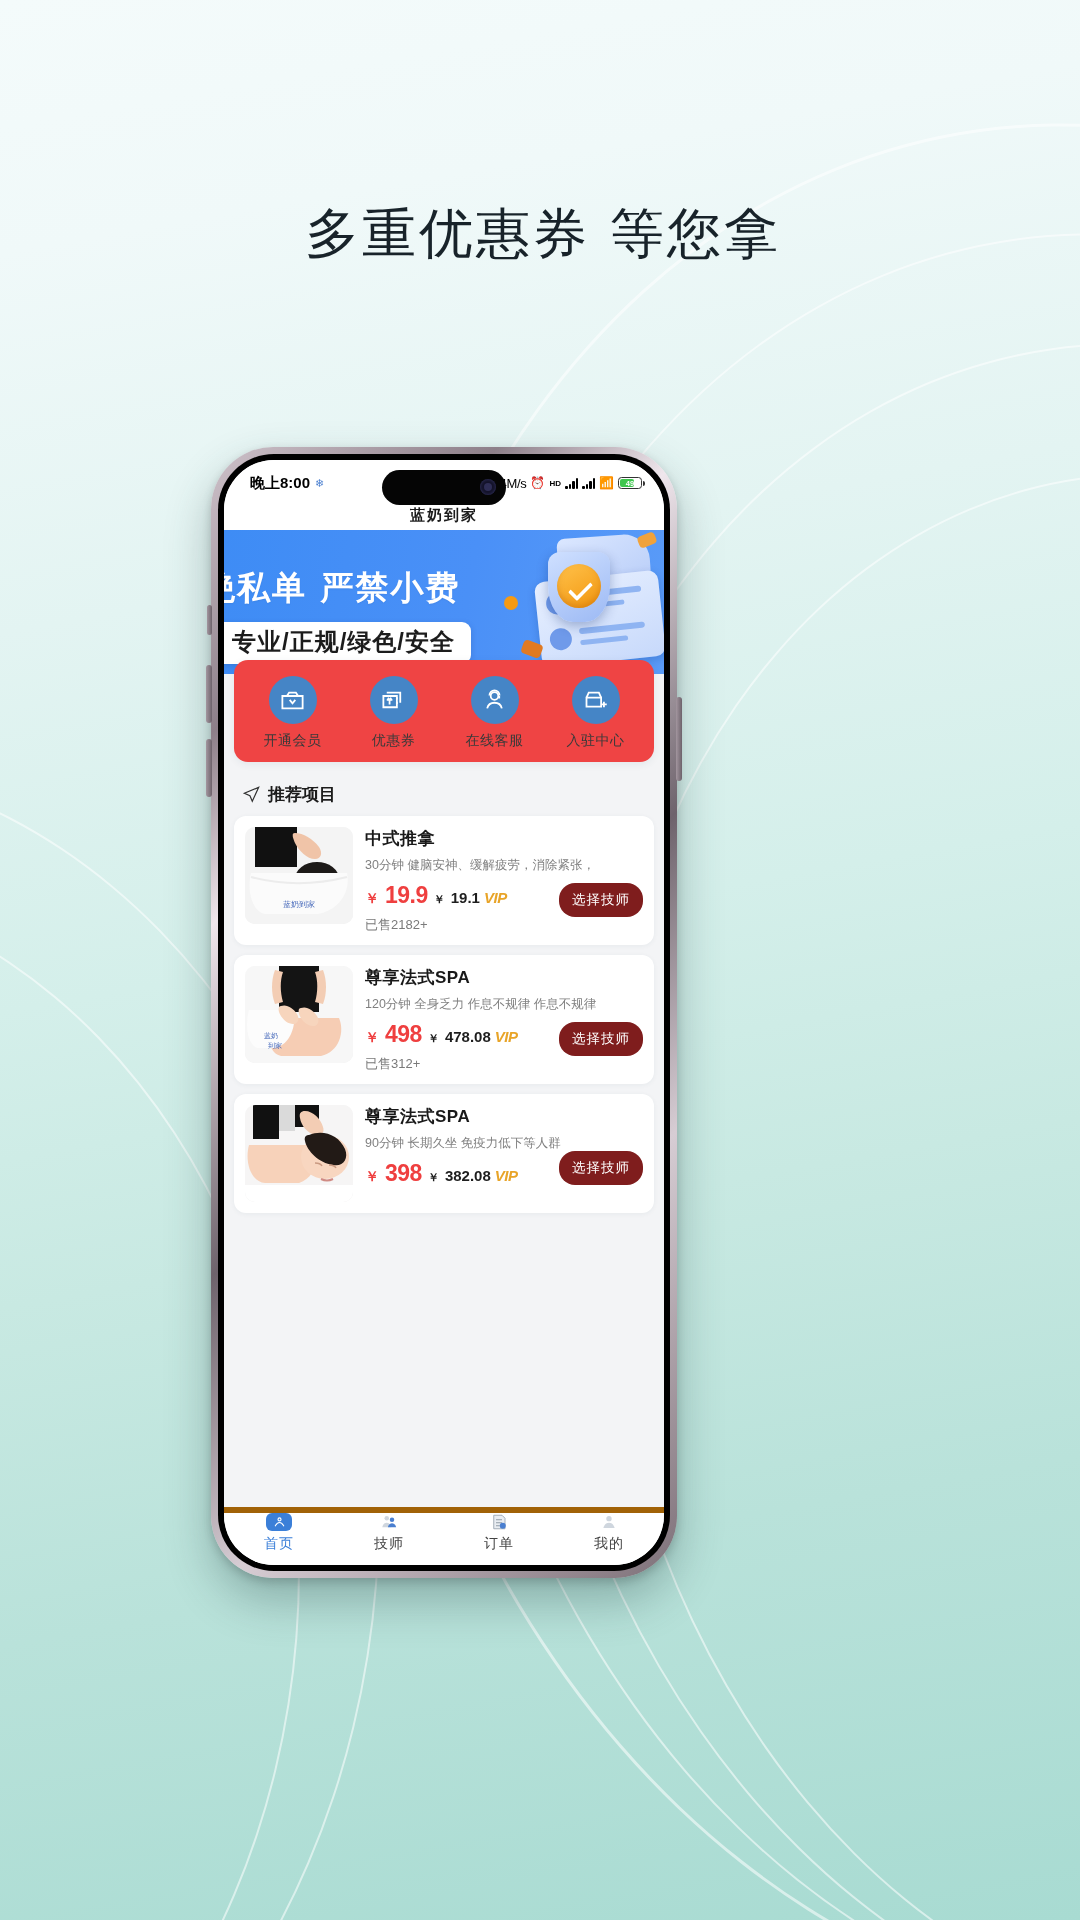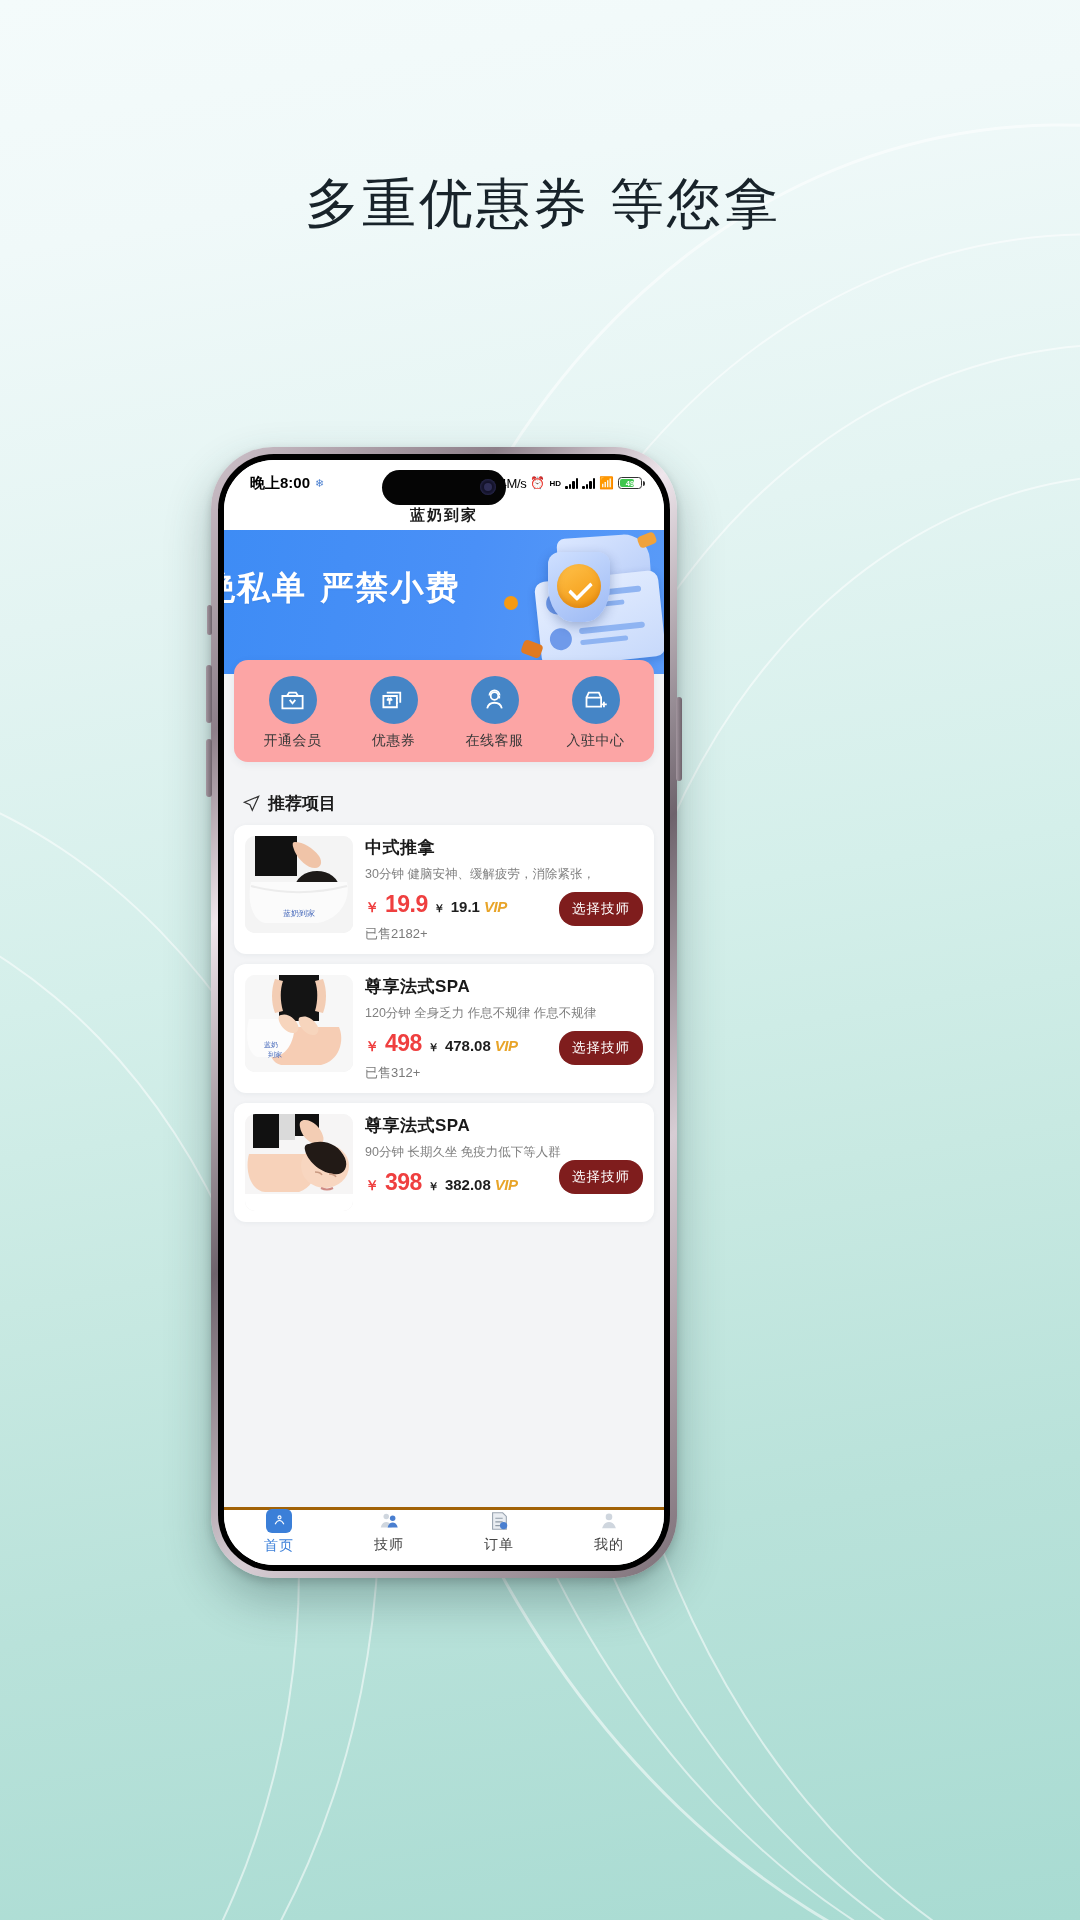--- a/index.html
+++ b/index.html
@@ -31,20 +31,21 @@
     position: absolute; top: 0; left: 0; right: 0;
     text-align: center; padding-top: 168px;
     z-index: 3;
   }
   .hero-title {
     font-size: 96px; font-weight: 700; color: #0a0a0a;
     letter-spacing: 4px; line-height: 1.05;
     font-family: "DejaVu Sans", "Liberation Sans", sans-serif;
   }
   .hero-sub {
+    margin-top: 30px;
     font-size: 54px; font-weight: 500; color: #18232a;
     letter-spacing: 3px;
     font-family: "DejaVu Sans", "Liberation Sans", sans-serif;
     padding-left: 6px;
   }
 
   
   .phone {
     position: absolute;
     left: 211px; top: 447px;
@@ -185,21 +186,21 @@
     content:""; position:absolute; left:12px; top:18px;
     width: 19px; height: 9px; border-left:4px solid #fff; border-bottom:4px solid #fff;
     transform: rotate(-45deg); border-radius:2px;
   }
   .ill .dot-o { position:absolute; width:14px;height:14px;border-radius:50%;background:#f59a14; right:146px; top:66px;}
   .ill .chip-o{ position:absolute; width:20px;height:14px;border-radius:4px;background:#e07a22; right:122px; bottom:18px; transform:rotate(20deg);}
   .ill .chip-o2{position:absolute; width:18px;height:12px;border-radius:4px;background:#f0a23c; right:8px; top:4px; transform:rotate(-22deg);}
 
   
   .quick {
-    background:#fca5a5; margin: -14px 10px 16px 10px; border-radius: 14px;
+    background:#ef4444; margin: -14px 10px 7px 10px; border-radius: 14px;
     padding: 16px 8px 12px; display:flex; position:relative; z-index:3;
     box-shadow: 0 2px 8px rgba(30,60,90,0.07);
   }
   .qa { flex:1; display:flex; flex-direction:column; align-items:center; gap:8px;}
   .qa-circle {
     width: 48px; height:48px; border-radius:50%;
     background:#4585c6; display:flex; align-items:center; justify-content:center;
   }
   .qa-label { font-size: 14px; color:#3a3a3a; letter-spacing:.5px; }
   .qa-circle svg { width: 27px; height: 27px; }
@@ -244,22 +245,22 @@
     background:#7f1d1d; color:#fff; border:none;
     font-size: 13.5px; padding: 8px 13px; border-radius: 16px;
     letter-spacing:1px; font-family:inherit; cursor:pointer;
   }
   .card { position:relative; }
   .card .card-cta { bottom: 28px; }
 
   
   .tabbar {
     position:absolute; left:0; right:0; bottom:0; height: 58px;
-    background:#fff; display:flex; align-items:center;
-    border-top: 3px solid #a16207;
+    background:#fff; display:flex; 
+    border-top: 6px solid #a16207;
     padding-bottom: 12px;
   }
   .tab { flex:1; display:flex; flex-direction:column; align-items:center; gap:4px;}
   .tab-label { font-size: 14px; color:#444; letter-spacing:1px; }
   .tab.active .tab-label{ color:#3b7fd8; }
   .tab svg{width:22px;height:22px;}
   .tab .chip{
     width:26px;height:24px;border-radius:6px;background:#3b7fd8;
     display:flex;align-items:center;justify-content:center;
   }
@@ -335,20 +336,21 @@
               <div class="row l4"></div>
           </div>
           <div class="shield">
               <div class="disc"></div>
             </div>
           <div class="dot-o"></div>
           <div class="chip-o"></div>
           <div class="chip-o2"></div>
         </div>
         <div class="banner-text">绝私单 严禁小费</div>
+        <div class="banner-chip">专业/正规/绿色/安全</div>
       </div>
 
       <div class="quick">
 
         <div class="qa">
           <div class="qa-circle">
             <svg viewBox="0 0 24 24" fill="none" stroke="#fff" stroke-width="1.6">
               <path d="M3 8h18v11H3z" rx="2"></path>
               <path d="M7 8l2-3h6l2 3"></path>
               <path d="M9.5 11.5l2.5 3 2.5-3"></path>

